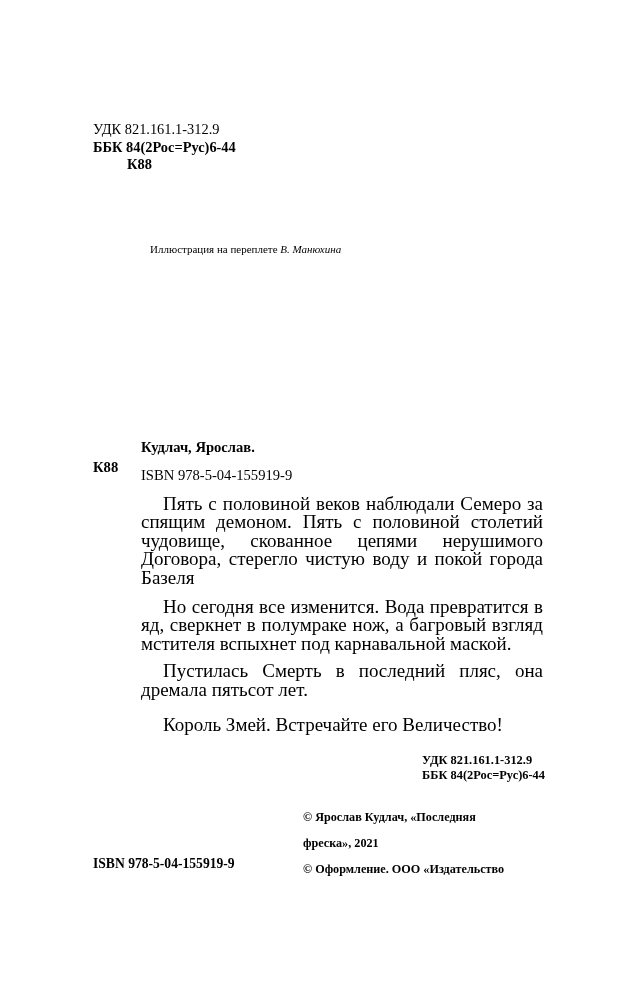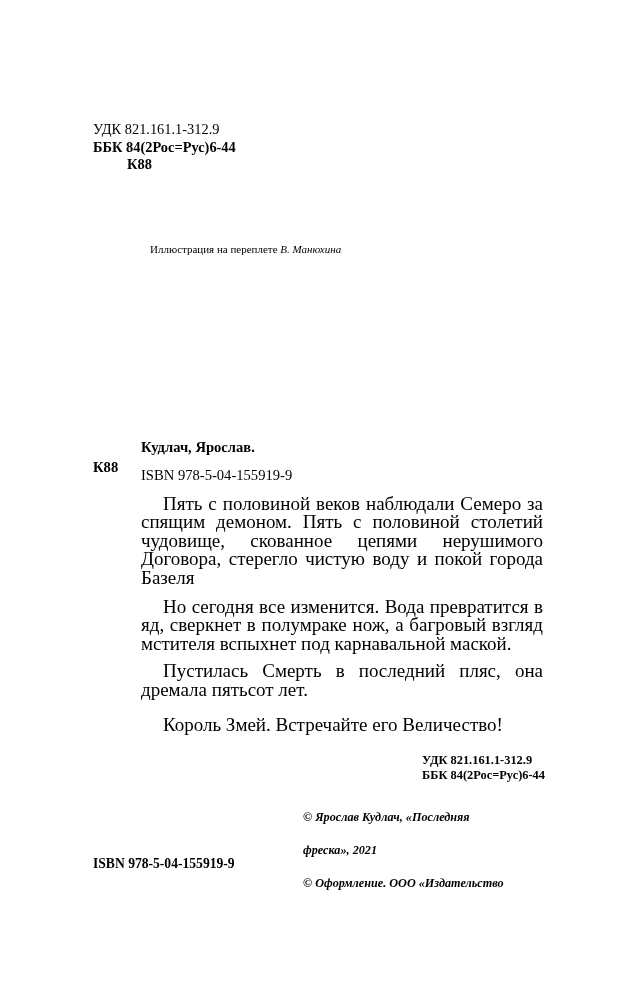--- a/index.html
+++ b/index.html
@@ -113,23 +113,22 @@
     position: absolute;
     left: 303px;
     top: 810px;
     width: 250px;
     font-size: 12.2px;
     line-height: 15.2px;
     font-weight: bold;
   }
   .copyright .cpara {
     margin-bottom: 0px;
-    font-style: italic;
   }
-  .copyright .cpara + .cpara { margin-top: 18px; }
+  .copyright .cpara + .cpara { margin-top: 11px; }
 
   
   .isbn-bottom {
     position: absolute;
     left: 93px;
     top: 855px;
     font-size: 13.6px;
     font-weight: bold;
     line-height: 17px;
   }

